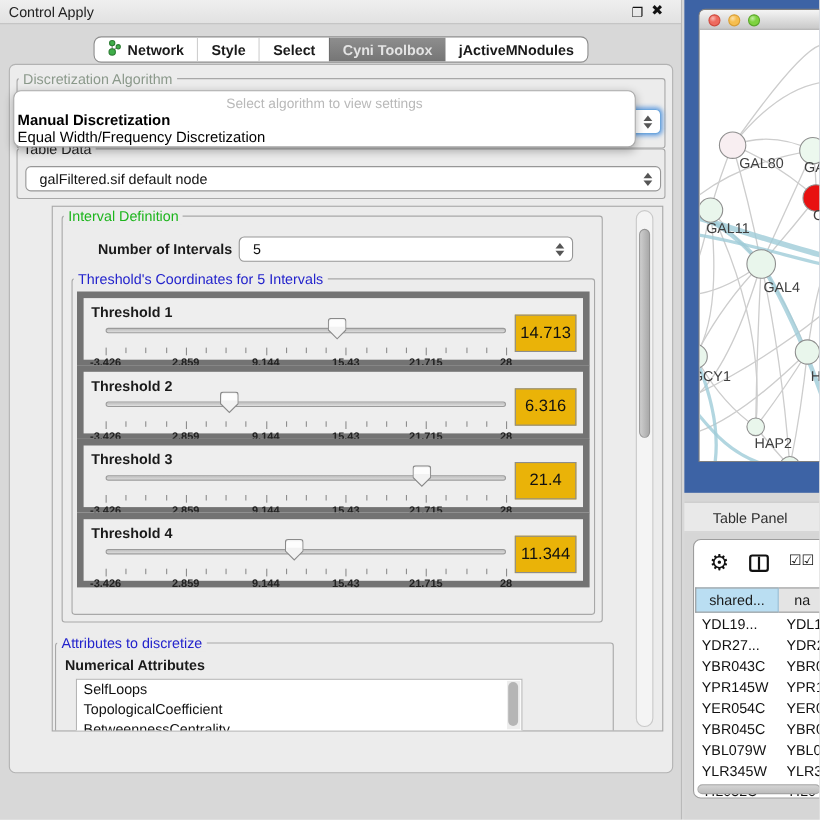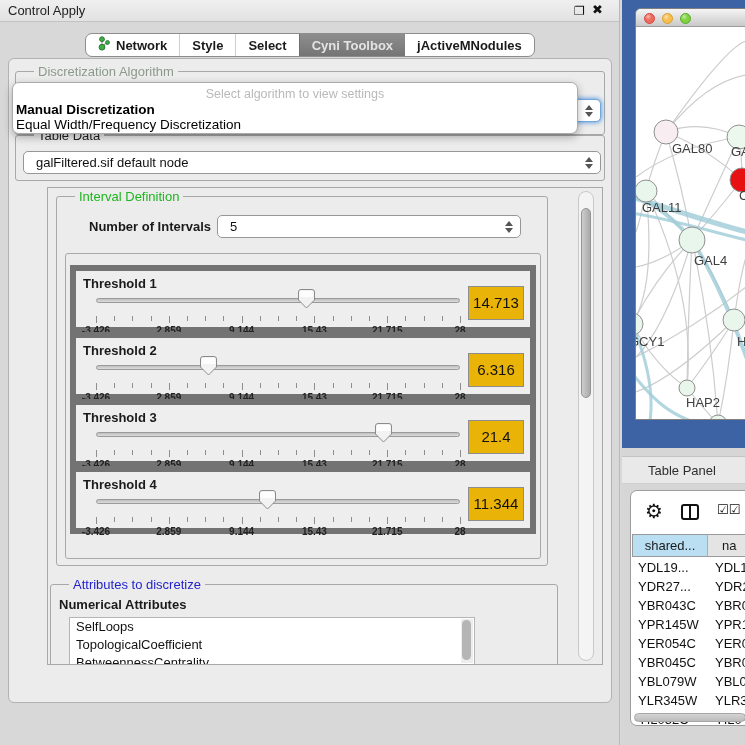--- a/index.html
+++ b/index.html
@@ -19,21 +19,21 @@
   #top-tabs { left:85px; top:33px; height:24px; }
   #bottom-tabs { left:143px; top:706px; height:22px; }
   .tab { display:flex; align-items:center; justify-content:center; gap:5px; font-weight:bold; font-size:13px; color:#1a1a1a; padding:0 12px; border-left:1px solid #cfcfcf; white-space:nowrap; cursor:default; }
   .tab:first-child { border-left:none; }
   .tab.sel { background:linear-gradient(#8e8e8e,#757575); color:#e4e4e4; border-left:1px solid #6e6e6e; }
   .tab.sel + .tab { border-left:none; }
 
   
   #content { position:absolute; left:8px; top:58px; width:604px; height:645px; background:#ececec; border:1px solid #b2b2b2; border-radius:6px; }
   .gbox { position:absolute; border:1px solid #a8a8a8; border-radius:3px; }
-  .gtitle { position:absolute; top:-8px; left:18px; background:#ececec; padding:0 4px; font-size:13px; white-space:nowrap;text-align:right; }
+  .gtitle { position:absolute; top:-8px; left:1px; background:#ececec; padding:0 4px; font-size:13px; white-space:nowrap;text-align:right; }
   .green { color:#1db51d; } .blue { color:#2323cc; } .dim-green { color:#8b998b; }
 
   .combo { position:absolute; background:#fff; border:1px solid #979797; border-radius:5px; height:23px; line-height:21px; padding-left:12px; font-size:13px; color:#111; }
   .spin { position:absolute; right:7px; top:4px; width:8px; height:14px; }
   .spin .up, .spin .dn { position:absolute; left:0; width:0; height:0; border-left:4px solid transparent; border-right:4px solid transparent; }
   .spin .up { top:1px; border-bottom:5px solid #555; }
   .spin .dn { bottom:1px; border-top:5px solid #555; }
 
   #algo-combo { left:14px; top:40px; width:578px; border:1px solid #6fa7dd; box-shadow:0 0 4px 1px rgba(70,140,220,.75); }
   #tabledata-combo { left:14px; top:92px; width:578px; }
@@ -169,20 +169,21 @@
         <span class="gtitle green">Interval Definition</span>
         <span id="num-label">Number of Intervals</span>
         <div class="combo" id="num-combo">
           <span>5</span>
           <span class="spin">
               <span class="up"></span>
               <span class="dn"></span>
             </span>
         </div>
         <div id="thr-group">
+          <span class="gtitle blue">Threshold's Coordinates for 5 Intervals</span>
           <div id="thresholds">
               <div class="tblock">
                 <div class="tlabel">Threshold 1</div>
                 <div class="sarea">
                   <div class="track"></div>
                   <div class="handle" style="left: calc(57.72% - 8.5px);"><svg width="17" height="20" viewBox="0 0 17 20">
                       <path d="M3,0.5 H14 Q16.5,0.5 16.5,3 V11 L8.5,19 L0.5,11 V3 Q0.5,0.5 3,0.5 Z" fill="#f2f2f2" stroke="#8a8a8a"></path>
                       <path d="M2,2 H15 Q15.5,5 15.5,8 H1.5 Q1.5,5 2,2 Z" fill="#ffffff" opacity="0.85"></path>
                     </svg></div>
                   <div class="ticks">

